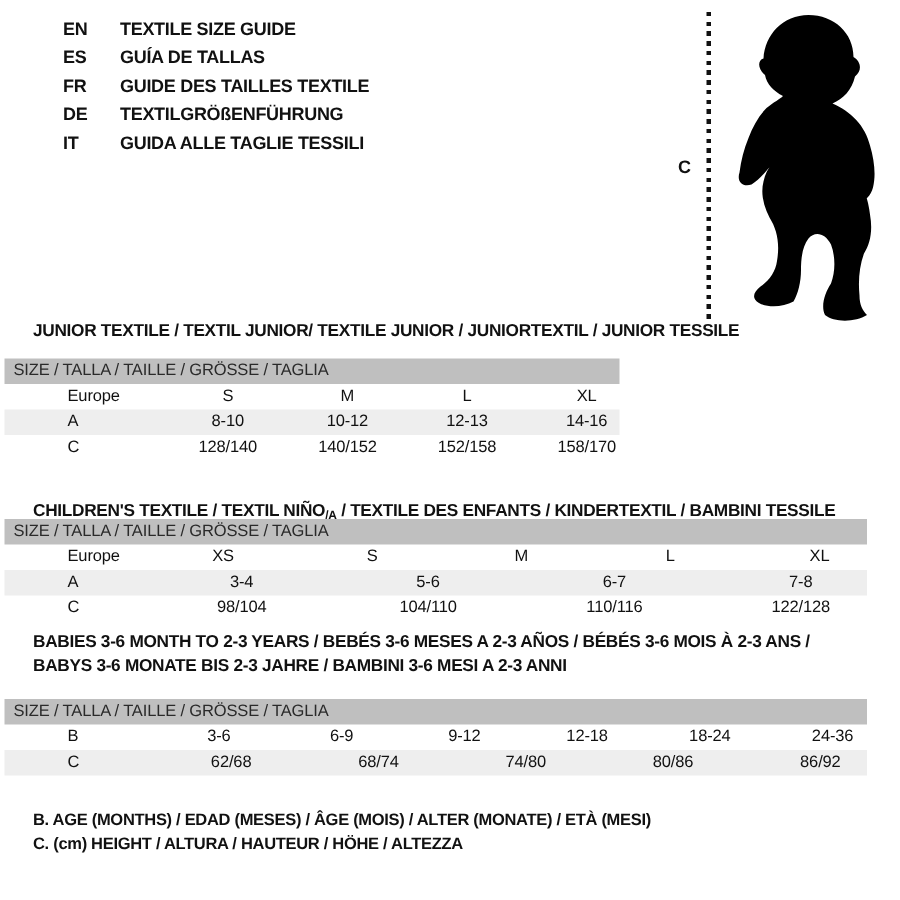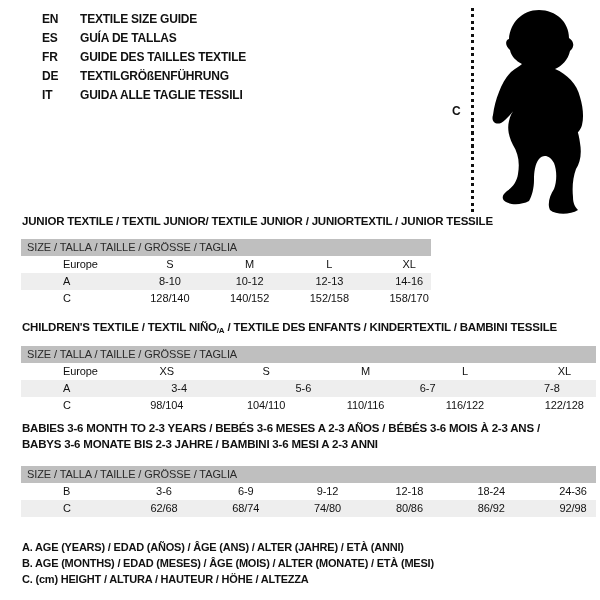--- a/index.html
+++ b/index.html
@@ -30,35 +30,35 @@
   .c-label{position:absolute;left:452px;top:104px;font-weight:bold;font-size:12px;}
   .baby-svg{position:absolute;left:484px;top:4px;}
 
   
   .tbl-title{
     position:absolute;left:22px;
     font-weight:bold;font-size:11.5px;letter-spacing:-0.2px;line-height:16px;
     white-space:nowrap;
   }
   .tbl-title .sub{font-size:8px;vertical-align:-2px;}
-  .stable{position:absolute;left:21px;}
+  .stable{position:absolute;left:3px;}
   .size-head{
     background:var(--header-bg);
     height:17px;line-height:17px;
     padding-left:6px;
     font-size:11px;color:#2a2a2a;letter-spacing:-0.1px;
   }
   .trow{display:flex;height:17px;line-height:17px;font-size:11px;letter-spacing:-0.1px;}
   .trow.shaded{background:var(--alt-bg);}
   .tcell{flex:1;text-align:center;margin-left:36px;}
   .tcell.label{flex:0 0 var(--labelw,50px);text-align:left;padding-left:6px;}
 
   #t1-title{top:213px;}
   #t1-table{top:239px;width:410px;--labelw:55px;}
-  #t2-title{top:319px;}
+  #t2-title{top:333px;}
   #t2-table{top:346px;width:575px;--labelw:42px;}
   #t3-title{top:420px;}
   #t3-table{top:466px;width:575px;--labelw:48px;}
 
   
   .footnotes{position:absolute;left:22px;top:539px;}
   .footnote{font-weight:bold;font-size:11px;letter-spacing:-0.2px;line-height:16px;white-space:nowrap;}
 </style>
 </head>
 <body>
@@ -167,21 +167,20 @@
       <span class="tcell">3-4</span>
       <span class="tcell">5-6</span>
       <span class="tcell">6-7</span>
       <span class="tcell">7-8</span>
     </div>
     <div class="trow">
       <span class="tcell label">C</span>
       <span class="tcell">98/104</span>
       <span class="tcell">104/110</span>
       <span class="tcell">110/116</span>
-      <span class="tcell">116/122</span>
       <span class="tcell">122/128</span>
     </div>
   </div>
 
 <div id="t3-title" class="tbl-title">
   <div>BABIES 3-6 MONTH TO 2-3 YEARS / BEBÉS 3-6 MESES A 2-3 AÑOS / BÉBÉS 3-6 MOIS À 2-3 ANS /</div>
   <div>BABYS 3-6 MONATE BIS 2-3 JAHRE / BAMBINI 3-6 MESI A 2-3 ANNI</div>
 </div>
 <div id="t3-table" class="stable">
   <div class="size-head">SIZE / TALLA / TAILLE / GRÖSSE / TAGLIA</div>
@@ -194,21 +193,19 @@
       <span class="tcell">18-24</span>
       <span class="tcell">24-36</span>
     </div>
     <div class="trow shaded">
       <span class="tcell label">C</span>
       <span class="tcell">62/68</span>
       <span class="tcell">68/74</span>
       <span class="tcell">74/80</span>
       <span class="tcell">80/86</span>
       <span class="tcell">86/92</span>
-      <span class="tcell">92/98</span>
     </div>
   </div>
 
 <div class="footnotes">
-  <div class="footnote">A. AGE (YEARS) / EDAD (AÑOS) / ÂGE (ANS) / ALTER (JAHRE) / ETÀ (ANNI)</div>
   <div class="footnote">B. AGE (MONTHS) / EDAD (MESES) / ÂGE (MOIS) / ALTER (MONATE) / ETÀ (MESI)</div>
   <div class="footnote">C. (cm) HEIGHT / ALTURA / HAUTEUR / HÖHE / ALTEZZA</div>
 </div>
 
 </body></html>

